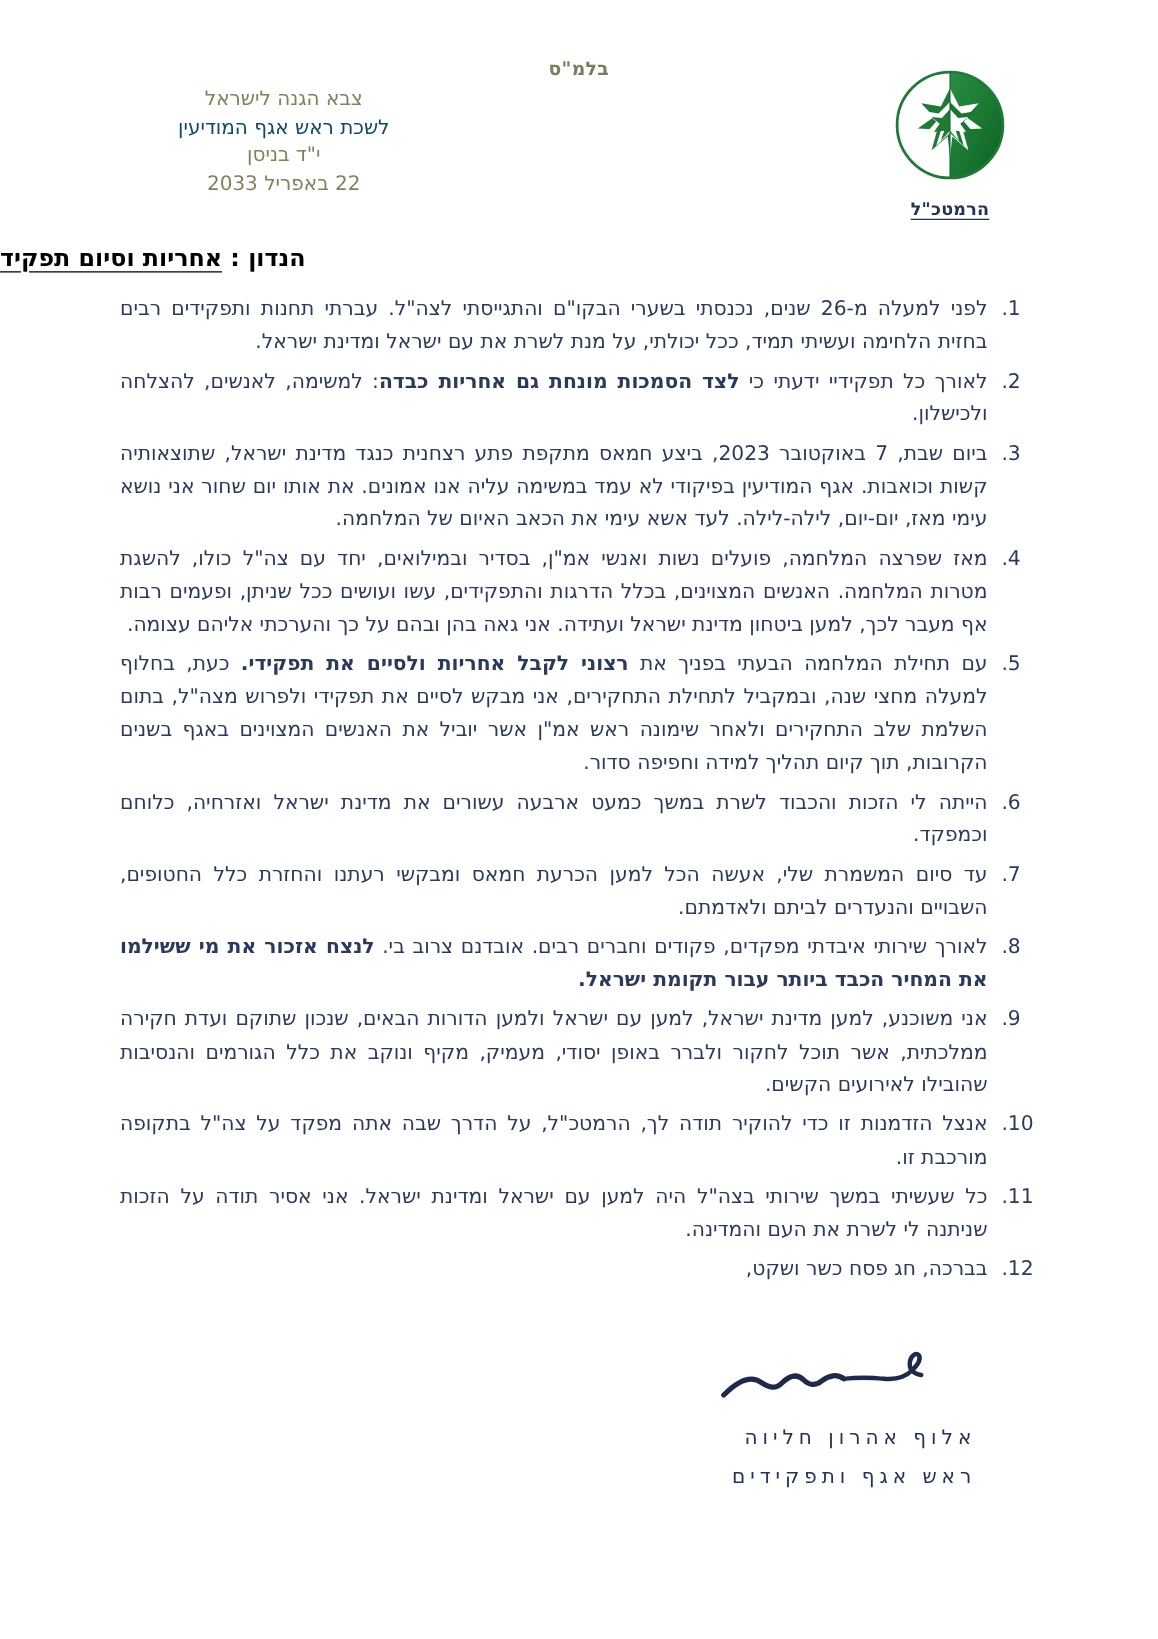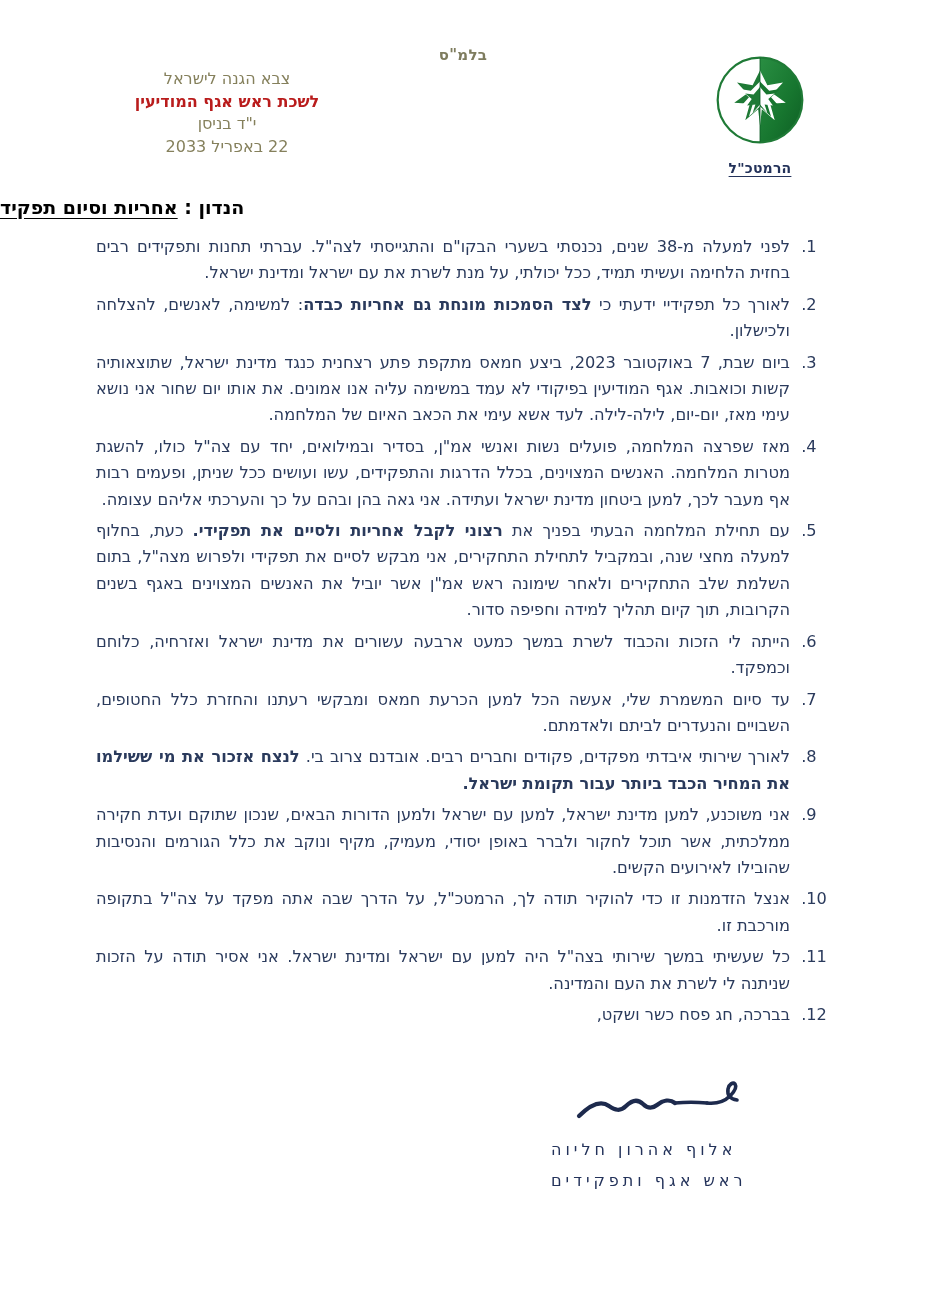--- a/index.html
+++ b/index.html
@@ -42,21 +42,21 @@
     top: 68px;
     left: 134px;
     width: 186px;
     text-align: center;
     color: #85805c;
     font-size: 16px;
     line-height: 1.42;
     direction: rtl;
   }
   .letterhead .lh-line { white-space: nowrap; }
-  .letterhead .lh-strong { font-weight: bold; color: #b91c1c; }
+  .letterhead .lh-strong { font-weight: normal; color: #0c4a6e; }
 
   
   .emblem-wrap {
     position: absolute;
     top: 54px;
     left: 700px;
     width: 120px;
     text-align: center;
   }
   .emblem { display: block; margin: 0 auto; }
@@ -117,21 +117,21 @@
   .signature-block {
     position: absolute;
     top: 1078px;
     right: 0;
     left: 0;
     direction: rtl;
   }
   .sig-inner {
     width: 230px;
     margin-right: 145px;
-    text-align: left;
+    text-align: right;
   }
   .sig-mark { display: block; margin: 0 auto 10px; }
   .sig-name,
   .sig-role {
     font-size: 16px;
     color: #23325a;
     letter-spacing: 4px;
     line-height: 1.95;
     white-space: nowrap;
   }
@@ -195,21 +195,21 @@
     <div class="emblem-caption">הרמטכ"ל</div>
   </div>
 
   <div class="subject">
     <span class="subj-label">הנדון :</span>
     <span class="subj-value">אחריות וסיום תפקיד</span>
   </div>
 
   <div class="body">
     <ol class="clauses">
-        <li value="1"><span>לפני למעלה מ-38 שנים, נכנסתי בשערי הבקו"ם והתגייסתי לצה"ל. עברתי תחנות ותפקידים רבים בחזית הלחימה ועשיתי תמיד, ככל יכולתי, על מנת לשרת את עם ישראל ומדינת ישראל.</span></li>
+        <li value="1"><span>לפני למעלה מ-26 שנים, נכנסתי בשערי הבקו"ם והתגייסתי לצה"ל. עברתי תחנות ותפקידים רבים בחזית הלחימה ועשיתי תמיד, ככל יכולתי, על מנת לשרת את עם ישראל ומדינת ישראל.</span></li>
         <li value="2"><span>לאורך כל תפקידיי ידעתי כי </span><span class="b">לצד הסמכות מונחת גם אחריות כבדה</span><span>: למשימה, לאנשים, להצלחה ולכישלון.</span></li>
         <li value="3"><span>ביום שבת, 7 באוקטובר 2023, ביצע חמאס מתקפת פתע רצחנית כנגד מדינת ישראל, שתוצאותיה קשות וכואבות. אגף המודיעין בפיקודי לא עמד במשימה עליה אנו אמונים. את אותו יום שחור אני נושא עימי מאז, יום-יום, לילה-לילה. לעד אשא עימי את הכאב האיום של המלחמה.</span></li>
         <li value="4"><span>מאז שפרצה המלחמה, פועלים נשות ואנשי אמ"ן, בסדיר ובמילואים, יחד עם צה"ל כולו, להשגת מטרות המלחמה. האנשים המצוינים, בכלל הדרגות והתפקידים, עשו ועושים ככל שניתן, ופעמים רבות אף מעבר לכך, למען ביטחון מדינת ישראל ועתידה. אני גאה בהן ובהם על כך והערכתי אליהם עצומה.</span></li>
         <li value="5"><span>עם תחילת המלחמה הבעתי בפניך את </span><span class="b">רצוני לקבל אחריות ולסיים את תפקידי.</span><span> כעת, בחלוף למעלה מחצי שנה, ובמקביל לתחילת התחקירים, אני מבקש לסיים את תפקידי ולפרוש מצה"ל, בתום השלמת שלב התחקירים ולאחר שימונה ראש אמ"ן אשר יוביל את האנשים המצוינים באגף בשנים הקרובות, תוך קיום תהליך למידה וחפיפה סדור.</span></li>
         <li value="6"><span>הייתה לי הזכות והכבוד לשרת במשך כמעט ארבעה עשורים את מדינת ישראל ואזרחיה, כלוחם וכמפקד.</span></li>
         <li value="7"><span>עד סיום המשמרת שלי, אעשה הכל למען הכרעת חמאס ומבקשי רעתנו והחזרת כלל החטופים, השבויים והנעדרים לביתם ולאדמתם.</span></li>
         <li value="8"><span>לאורך שירותי איבדתי מפקדים, פקודים וחברים רבים. אובדנם צרוב בי. </span><span class="b">לנצח אזכור את מי ששילמו את המחיר הכבד ביותר עבור תקומת ישראל.</span></li>
         <li value="9"><span>אני משוכנע, למען מדינת ישראל, למען עם ישראל ולמען הדורות הבאים, שנכון שתוקם ועדת חקירה ממלכתית, אשר תוכל לחקור ולברר באופן יסודי, מעמיק, מקיף ונוקב את כלל הגורמים והנסיבות שהובילו לאירועים הקשים.</span></li>
         <li value="10"><span>אנצל הזדמנות זו כדי להוקיר תודה לך, הרמטכ"ל, על הדרך שבה אתה מפקד על צה"ל בתקופה מורכבת זו.</span></li>
         <li value="11"><span>כל שעשיתי במשך שירותי בצה"ל היה למען עם ישראל ומדינת ישראל. אני אסיר תודה על הזכות שניתנה לי לשרת את העם והמדינה.</span></li>

